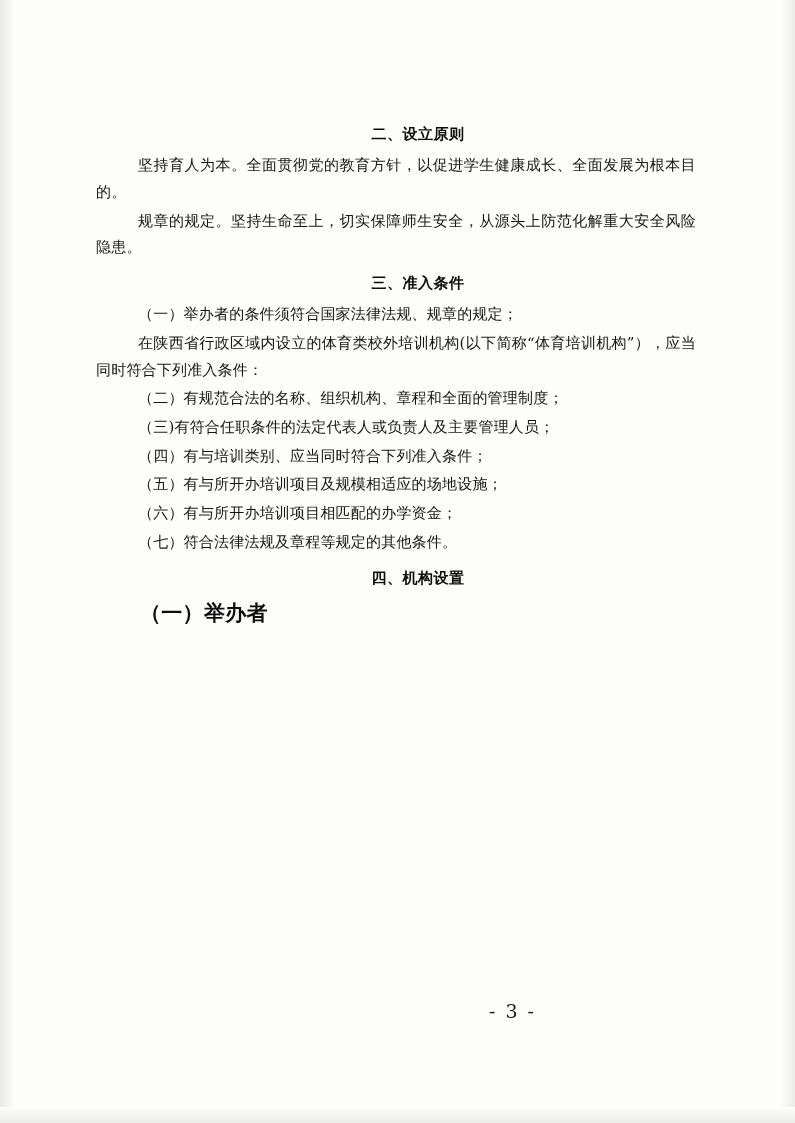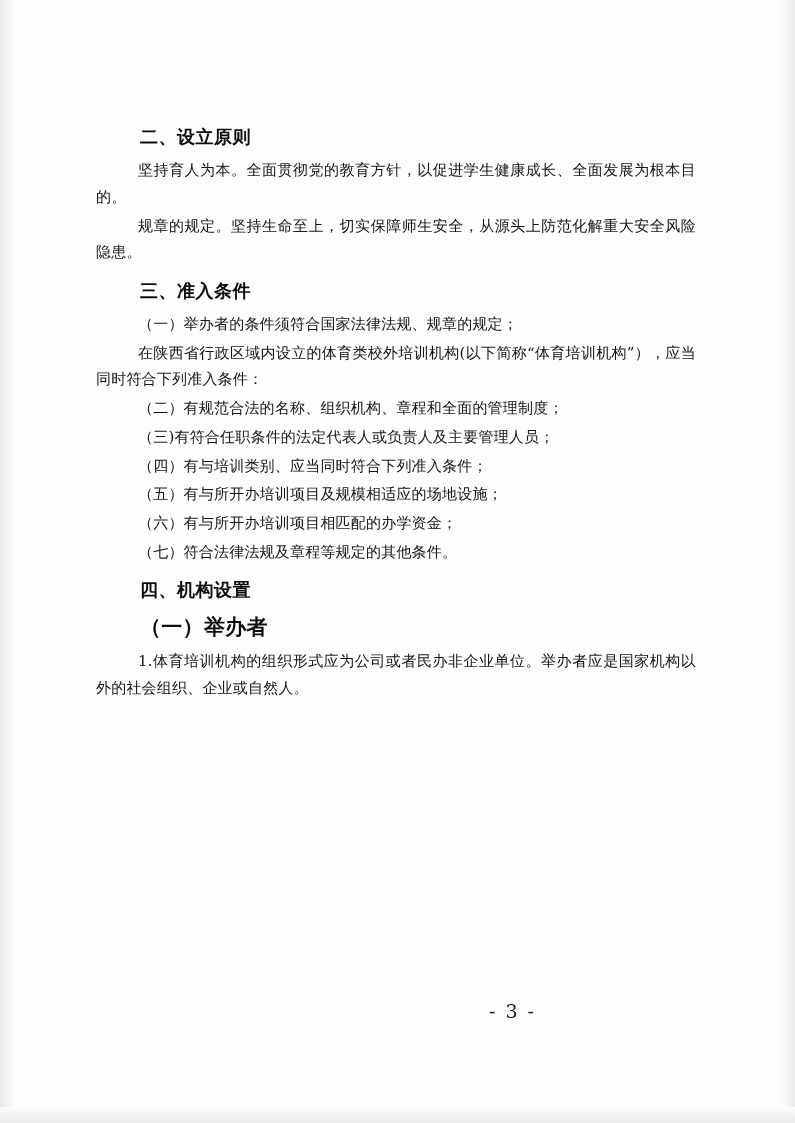--- a/index.html
+++ b/index.html
@@ -22,27 +22,28 @@
     height: 1123px;
     background: #fdfdfc;
   }
   .content {
     position: absolute;
     left: 96px;
     top: 122px;
     width: 600px;
   }
   .heading {
-    font-size: 18px;
+    font-size: 15px;
     font-weight: bold;
     letter-spacing: 0.5px;
     margin: 0 0 6px 0;
     text-indent: 44px;
     line-height: 1.62;
     color: #0d0d0d;
+    text-align: center;
   }
   .subheading {
     font-size: 21px;
     font-weight: bold;
     letter-spacing: 0.3px;
     margin: 4px 0 4px 0;
     text-indent: 44px;
     line-height: 1.62;
     color: #0d0d0d;
   }
@@ -112,18 +113,17 @@
     <p class="para">（三)有符合任职条件的法定代表人或负责人及主要管理人员；</p>
     <p class="para">（四）有与培训类别、应当同时符合下列准入条件；</p>
     <p class="para">（五）有与所开办培训项目及规模相适应的场地设施；</p>
     <p class="para">（六）有与所开办培训项目相匹配的办学资金；</p>
     <p class="para">（七）符合法律法规及章程等规定的其他条件。</p>
 
     <div class="block-gap"></div>
 
     <h2 class="heading">四、机构设置</h2>
     <h3 class="subheading">（一）举办者</h3>
-    <p class="para">1.体育培训机构的组织形式应为公司或者民办非企业单位。举办者应是国家机构以外的社会组织、企业或自然人。</p>
 
   </div>
 
   <div class="pagenum">- 3 -</div>
 </div>
 
 </body></html>

